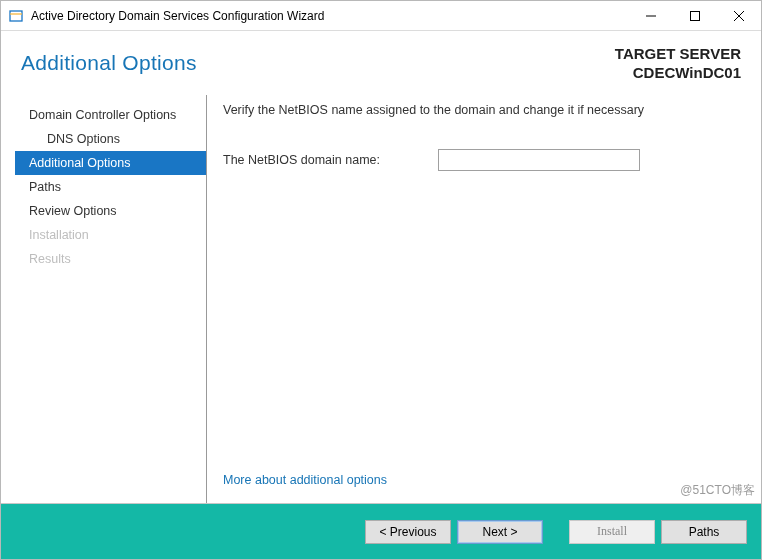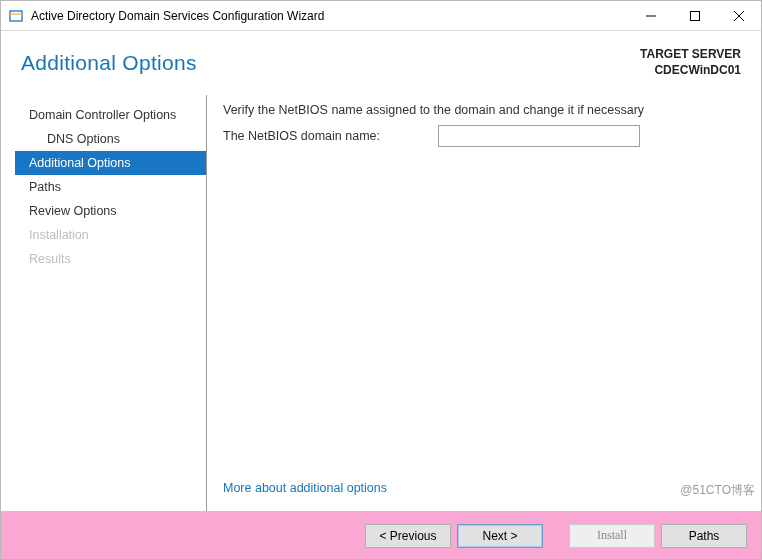--- a/index.html
+++ b/index.html
@@ -6,37 +6,37 @@
     html, body { width: 762px; height: 560px; font-family: "Segoe UI", Tahoma, sans-serif; background: #fff; overflow: hidden; }
     .window { width: 762px; height: 560px; display: flex; flex-direction: column; border: 1px solid #b8b8b8; background:#fff; position:relative;}
     .titlebar { height: 30px; display: flex; align-items: center; padding: 0 0 0 6px; border-bottom: 1px solid #dcdcdc; }
     .titlebar .icon-wrap { width: 18px; height: 18px; display:flex; align-items:center; justify-content:center; margin-right: 6px; color:#1976c5;}
     .titlebar .title { font-size: 12px; color: #000; flex: 1; }
     .winbtns { display:flex; height:100%; }
     .winbtn { width: 44px; height: 100%; display:flex; align-items:center; justify-content:center; font-size: 12px; color:#333; }
     .winbtn svg { stroke:#000; }
     .header-band { height: 54px; display:flex; align-items:center; padding: 10px 20px 0 20px; }
     .page-title { font-size: 21px; color: #1775b6; font-weight: 400; letter-spacing: 0.3px; }
-    .target-box { margin-left:auto; text-align:right; font-size: 12px; line-height:1.3; }
+    .target-box { margin-left:auto; text-align:right; font-size: 15px; line-height:1.3; }
     .target-label { color:#222; font-weight:600; }
     .target-value { color:#222; font-weight:600; }
     .body-area { flex:1; display:flex; padding: 10px 14px 0 14px; }
     .sidebar { width: 192px; border-right: 1px solid #999; padding-top: 8px; padding-right:6px;}
     .nav-item { font-size: 12.5px; color:#333; padding: 5px 0 5px 14px; cursor:pointer; white-space:nowrap;}
     .nav-item.sub { padding-left: 32px; }
     .nav-item.selected { background:#1976c5; color:#fff; padding-left:14px; margin-right:-6px;}
     .nav-item.disabled { color:#bdbdbd; cursor:default;}
     .content { flex:1; padding: 8px 10px 0 16px; font-size: 12.5px; color:#333; display:flex; flex-direction:column;}
-    .instr { margin-bottom: 8px; }
+    .instr { margin-bottom: 32px; }
     .form-row { display:flex; align-items:center; gap: 10px; margin-bottom:12px;}
     .form-label { width: 205px; }
     .form-input { height: 22px; border:1px solid #a0a0a0; padding: 2px 4px; font-size:12.5px; width: 202px; background:#fff;}
     .content-fill { flex:1; }
     .more-link { color:#1775b6; font-size:12.5px; padding-bottom: 16px; cursor:pointer;}
-    .footer { height: 48px; border-top: 1px solid #c7c7c7; display:flex; align-items:center; justify-content:flex-end; padding: 0 14px; gap:6px; background:#f9a8d4;}
+    .footer { height: 56px; border-top: 1px solid #c7c7c7; display:flex; align-items:center; justify-content:flex-end; padding: 0 14px; gap:6px; background:#14b8a6;}
     .btn { height: 24px; min-width: 86px; font-size: 12px; border:1px solid #adadad; background:#e1e1e1; display:inline-flex; align-items:center; justify-content:center; padding: 0 12px; cursor:pointer;}
     .btn.disabled { color:#8a8a8a; background:#efefef; border-color:#c9c9c9; cursor:default;font-family:Liberation Serif, serif;}
     .btn.default { border:1px solid #6a9bd1; box-shadow: inset 0 0 0 1px #a7c9ee; }
     .watermark { position:absolute; right:6px; bottom:60px; font-size:12px; color:#9b9b9b; pointer-events:none;}
   </style>
 </head>
 <body>
 
 <div class="window">
 

